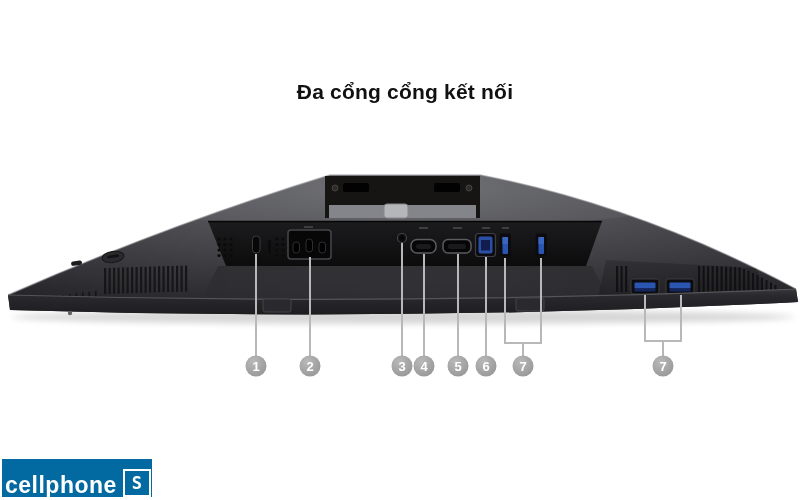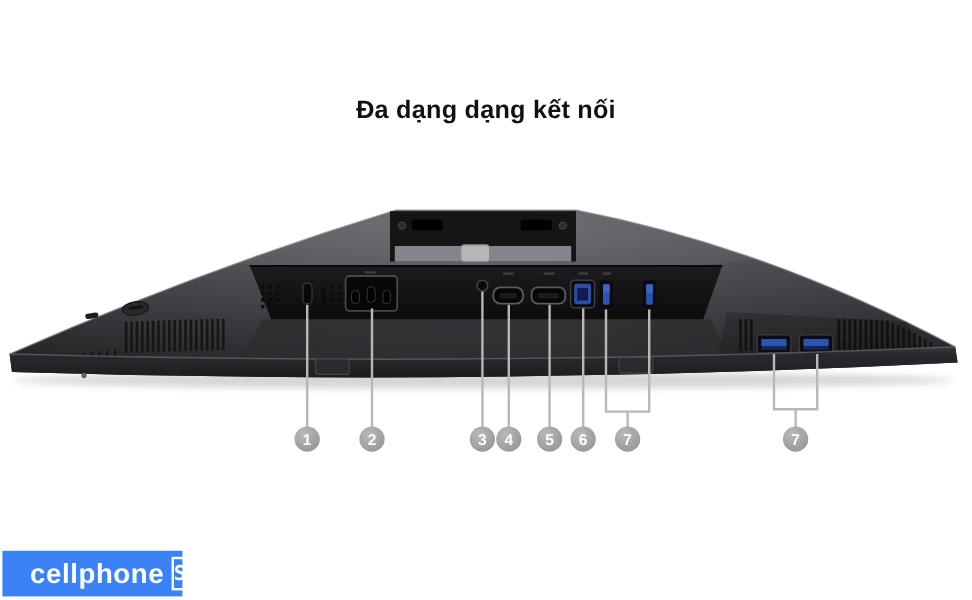--- a/index.html
+++ b/index.html
@@ -14,39 +14,39 @@
   svg{position:absolute;left:0;top:0;}
   .callout{
     position:absolute;width:21px;height:21px;border-radius:50%;
     background:radial-gradient(circle at 38% 30%, #b9b9b9, #9c9c9c 70%, #939393);
     color:#fff;font-size:13px;font-weight:bold;
     display:flex;align-items:center;justify-content:center;
     transform:translate(-50%,-50%);
   }
   .logo{
     position:absolute;left:2px;top:459px;width:150px;height:38px;
-    background:#3b82f6;display:flex;align-items:center;padding-left:23px;
+    background:#0369a1;display:flex;align-items:flex-end;padding-left:3px;
     box-sizing:border-box;
   }
   .logo .word{
     color:#fff;font-size:23px;font-weight:600;letter-spacing:.5px;line-height:1;
   }
   .logo .sbox{
     margin-left:6px;width:24px;height:24px;border:2.5px solid #fff;
     display:flex;align-items:center;justify-content:center;
     color:#fff;font-size:17px;font-weight:bold;
     font-family:"DejaVu Sans Mono", monospace;line-height:1;
   }
 </style>
 </head>
 <body>
 
 <div id="stage">
 
-  <div class="title">Đa dạng dạng kết nối</div>
+  <div class="title">Đa cổng cổng kết nối</div>
 
   <svg width="810" height="500" viewBox="0 0 810 500">
     <defs>
       <radialGradient id="bodyGrad" cx="49%" cy="8%" r="95%">
         <stop offset="0%" stop-color="#6a6b70"></stop>
         <stop offset="40%" stop-color="#4d4d52"></stop>
         <stop offset="72%" stop-color="#37373b"></stop>
         <stop offset="100%" stop-color="#232326"></stop>
       </radialGradient>
       <linearGradient id="recessGrad" x1="0" y1="0" x2="0" y2="1">

